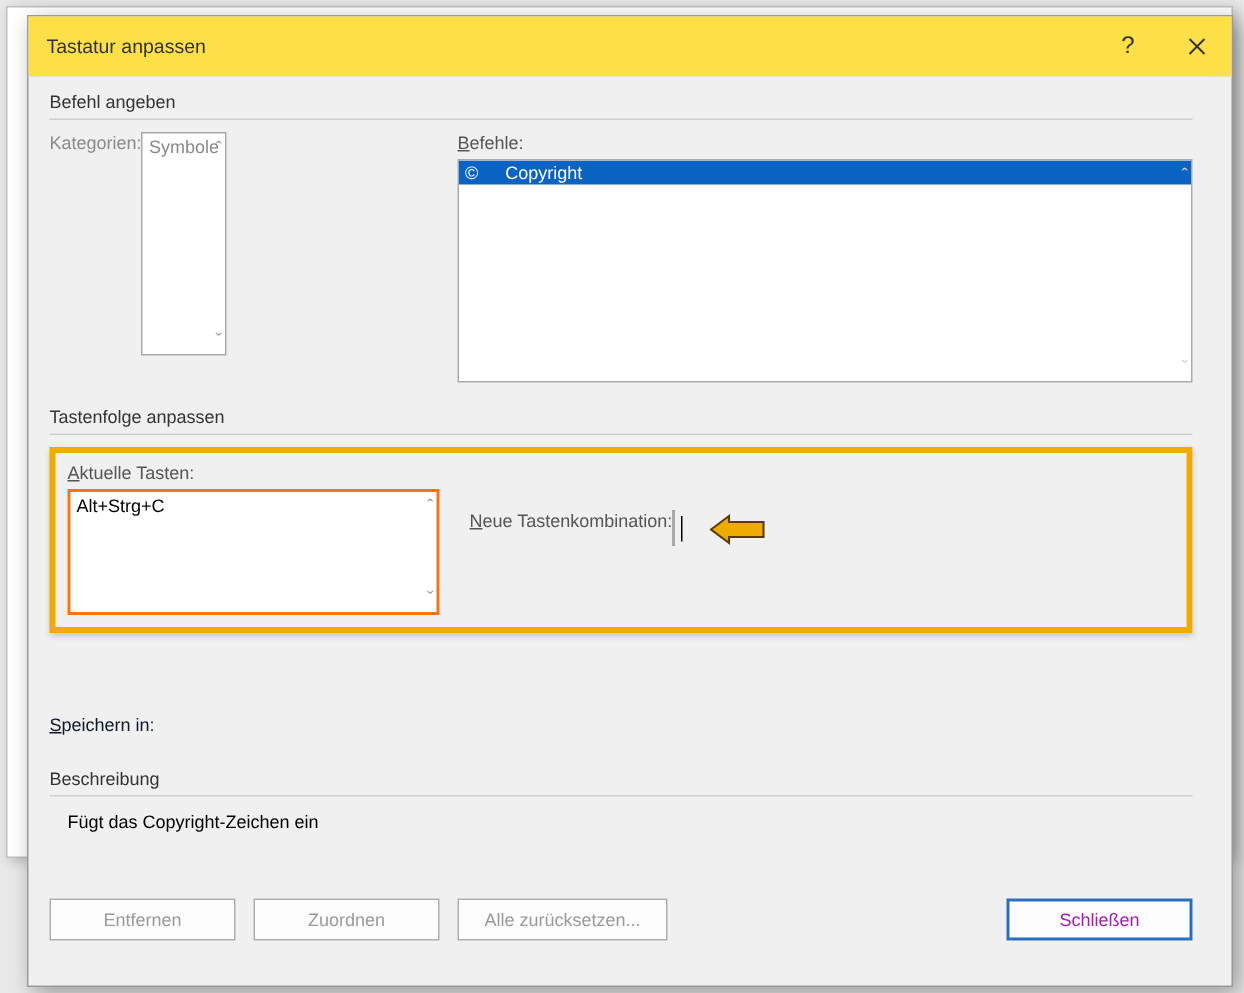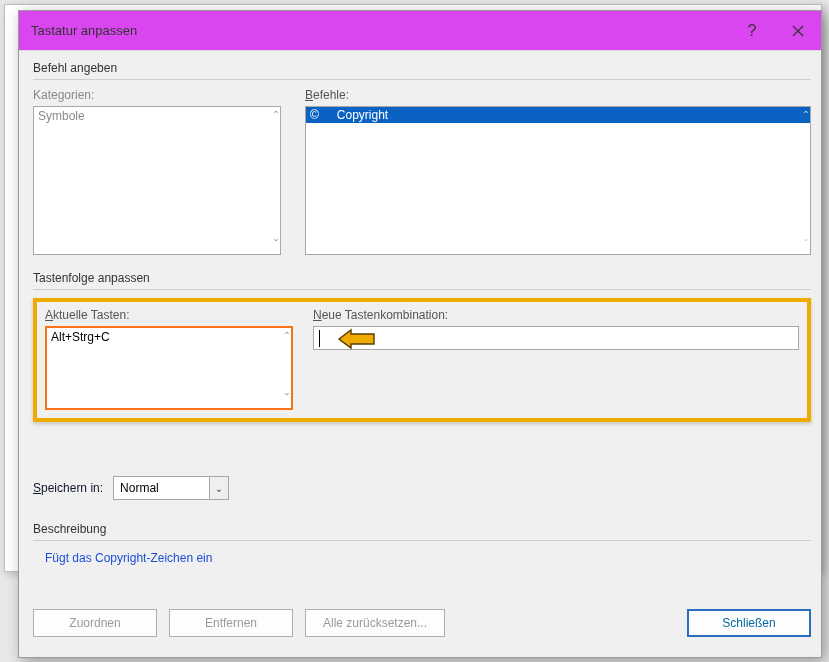--- a/index.html
+++ b/index.html
@@ -29,21 +29,21 @@
       width: 804px;
       height: 648px;
       background: #f0f0f0;
       border: 1px solid #9a9a9a;
       box-shadow: 4px 4px 14px rgba(0,0,0,0.35);
       display: flex;
       flex-direction: column;
     }
     .titlebar {
       height: 40px;
-      background: #d946ef;
+      background: #fde047;
       display: flex;
       align-items: center;
       padding: 0 0 0 12px;
       border-bottom: 1px solid #d8d8d8;
     }
     .titlebar-title {
       flex: 1;
       font-size: 13px;
       color: #333;
     }
@@ -54,39 +54,39 @@
       align-items: center;
       justify-content: center;
       font-size: 16px;
       color: #333;
       cursor: pointer;
     }
     .titlebar-help { font-family: "Segoe UI", sans-serif; }
     .titlebar-close svg { width: 12px; height: 12px; }
     .dialog-body {
       flex: 1;
-      padding: 10px 10px 14px 14px;
+      padding: 10px 26px 14px 14px;
       position: relative;
     }
     .group-label {
       font-size: 12px;
       color: #333;
       margin-bottom: 4px;
     }
     .sep-line {
       border: none;
       border-top: 1px solid #cfcfcf;
       margin: 0 0 8px 0;
     }
     .row {
       display: flex;
       gap: 24px;
     }
     .col { flex: 1; display: flex; flex-direction: column; }
-    .col-narrow { flex: 0 0 248px; display: flex; flex-direction: column; }
+    .col-narrow { flex: 0 0 248px; display: flex; flex-direction: row; }
     .list-label {
       font-size: 12px;
       color: #555;
       margin-bottom: 4px;
     }
     .list-label .disabled { color: #8a8a8a; }
     .listbox {
       background: #fff;
       border: 1px solid #a8a8a8;
       height: 149px;
@@ -123,21 +123,21 @@
     .scroll-arrows .arr-up { top: 3px; }
     .scroll-arrows .arr-down { bottom: 3px; }
     .highlight-frame {
       border: 4px solid #f0ab00;
       padding: 6px 8px 8px 8px;
       margin-top: 6px;
       box-shadow: 0 2px 4px rgba(0,0,0,0.18);
     }
     .highlight-row { display: flex; gap: 20px; justify-content: center; }
     .highlight-col-left { flex: 0 0 248px; display: flex; flex-direction: column; }
-    .highlight-col-right { flex: 1; display: flex; flex-direction: column; }
+    .highlight-col-right { flex: 1; display: flex; flex-direction: row; margin-top: 32px; }
     .keys-list {
       background: #fff;
       border: 2px solid #f97316;
       height: 84px;
       position: relative;
       font-size: 12px;
     }
     .keys-list-inner { padding: 2px 4px; }
     .combo-input {
       background: #fff;
@@ -187,37 +187,37 @@
       background: #efefef;
       display: flex;
       align-items: center;
       justify-content: center;
       font-size: 10px;
       color: #444;
     }
     .desc-block { margin-top: 22px; }
     .desc-text {
       font-size: 12px;
-      color: #1d4ed8;
+      color: #000000;
       margin: 10px 0 0 12px;
     }
     .button-row {
       display: flex;
       gap: 12px;
       margin-top: 44px;
     }
     .btn {
       height: 28px;
       min-width: 124px;
       padding: 0 12px;
       border: 1px solid #adadad;
       background: #fdfdfd;
       font-size: 12px;
       font-family: inherit;
-      color: #0369a1;
+      color: #a21caf;
       cursor: pointer;
     }
     .btn.disabled {
       color: #9a9a9a;
       cursor: default;
     }
     .btn.primary {
       border: 2px solid #2a6fbf;
       min-width: 124px;
     }
@@ -295,34 +295,30 @@
                 <polygon points="1,11 13,2 13,6 36,6 36,16 13,16 13,20" fill="#f0ab00" stroke="#5a3b00" stroke-width="1.4"></polygon>
               </svg>
             </div>
           </div>
         </div>
       </div>
     </div>
 
     <div class="save-row">
       <div class="save-label"><span class="ul">S</span><span>peichern in:</span></div>
-      <div class="combobox">
-        <div class="combobox-field">Normal</div>
-        <div class="combobox-btn">⌄</div>
-      </div>
     </div>
 
     <div class="desc-block">
       <div class="group-label">Beschreibung</div>
       <hr class="sep-line">
       <div class="desc-text">Fügt das Copyright-Zeichen ein</div>
     </div>
 
     <div class="button-row">
+      <button class="btn disabled">Entfernen</button>
       <button class="btn disabled">Zuordnen</button>
-      <button class="btn disabled">Entfernen</button>
       <button class="btn disabled" style="min-width:140px">Alle zurücksetzen...</button>
       <div class="spacer"></div>
       <button class="btn primary">Schließen</button>
     </div>
 
   </div>
 </div>
 
 </body></html>

